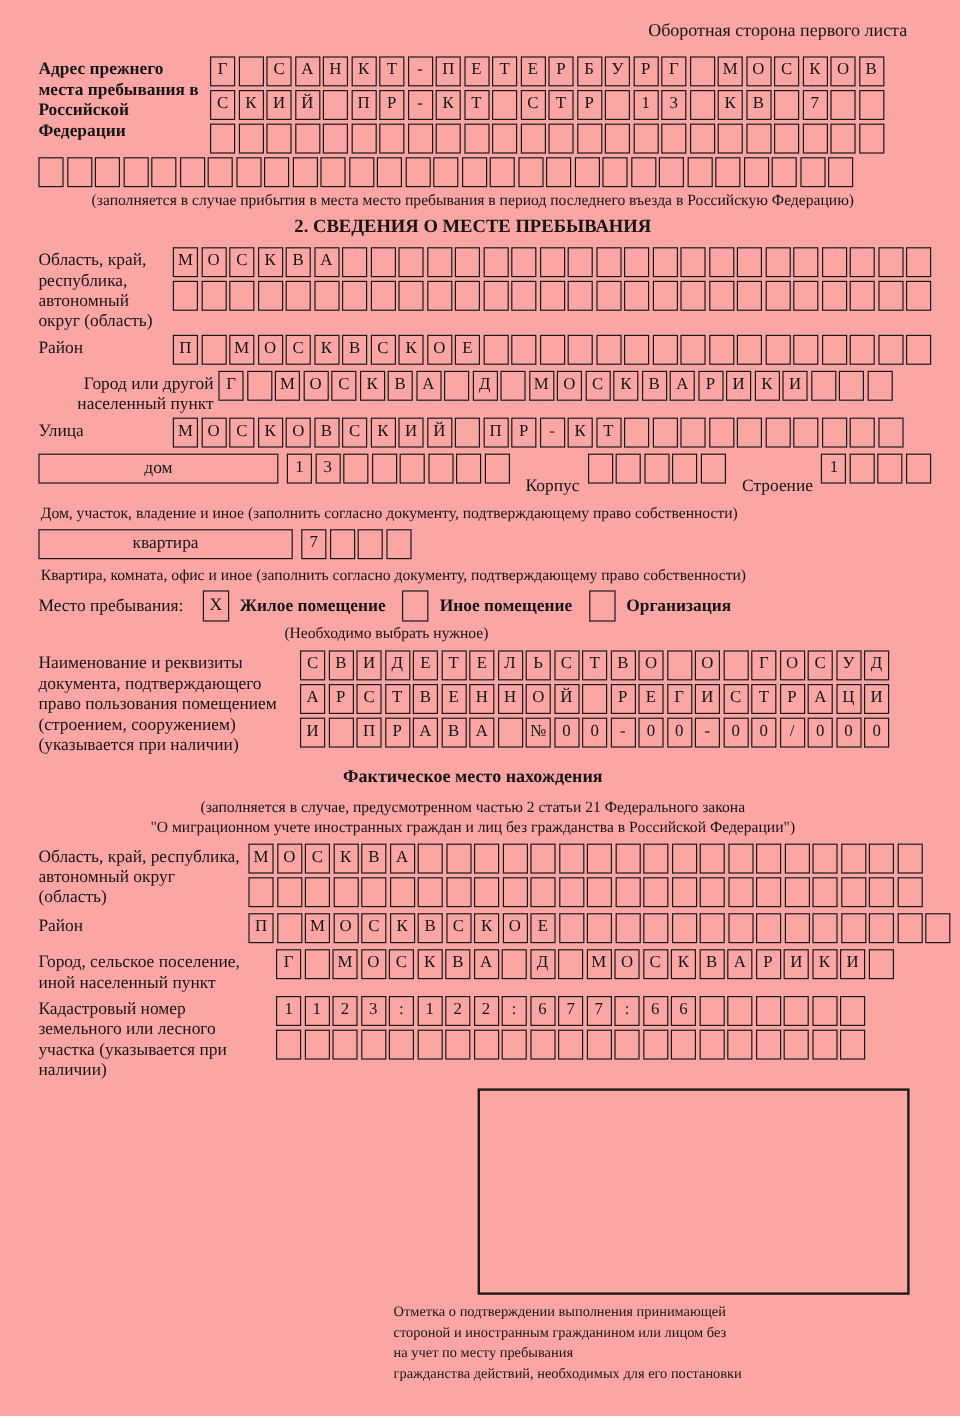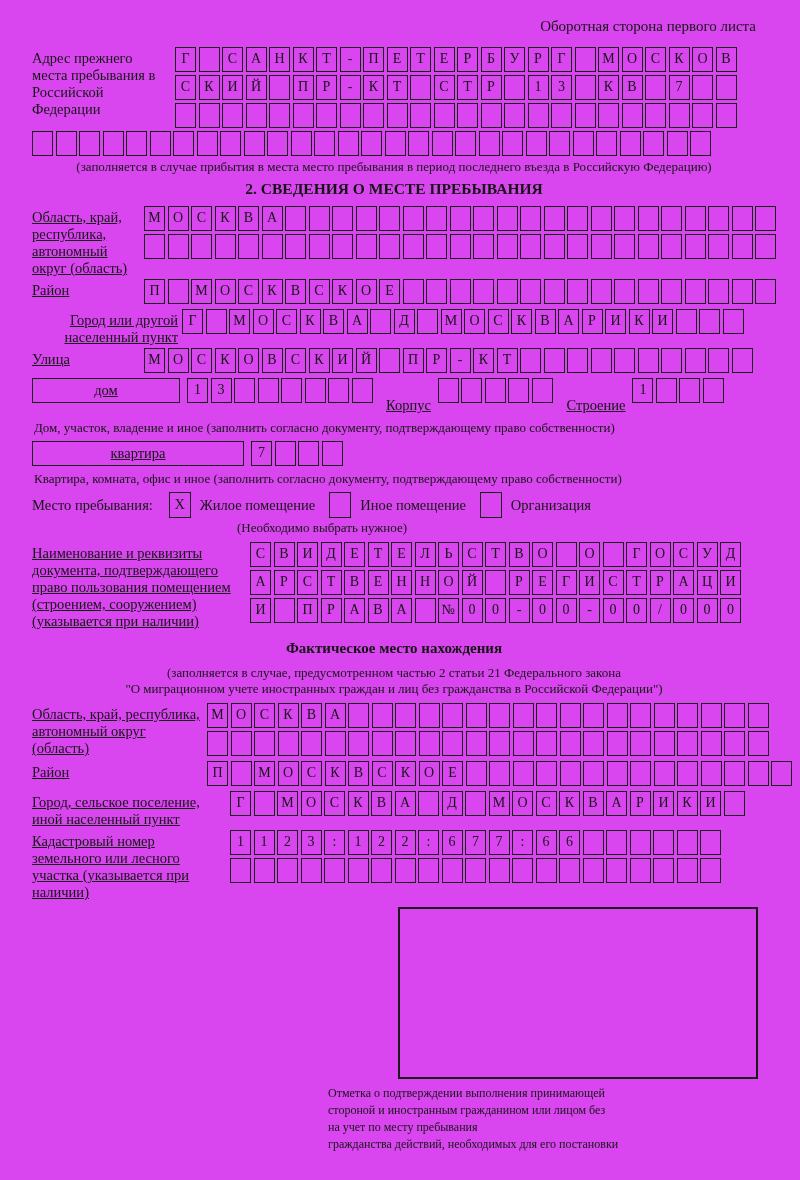--- a/index.html
+++ b/index.html
@@ -1,53 +1,53 @@
 <!DOCTYPE html>
 <html><head>
 <meta charset="utf-8">
 <style>
   html,body{margin:0;padding:0;background:#fff;}
   .page{
     width:800px;height:1180px;box-sizing:border-box;overflow:hidden;
-    padding:18px 0 0 32px;background:#d946ef;color:#151515;
+    padding:18px 0 0 32px;background:#fca5a5;color:#151515;
     font-family:"Liberation Serif", serif;position:relative;
   }
   .header-note{text-align:right;padding-right:44px;font-size:15px;margin-bottom:12px;}
   .frow{display:flex;align-items:flex-start;}
   .vcenter{align-items:center;}
   .label{font-size:14.5px;line-height:17px;padding-top:3px;padding-right:4px;box-sizing:border-box;}
-  .w143{width:143px;flex:none;}
+  .w143{width:143px;flex:none;font-weight:bold;}
   .w112{width:112px;flex:none;}
   .w150{width:150px;flex:none;text-align:right;}
   .w175{width:175px;flex:none;}
   .w198{width:198px;flex:none;}
   .w218{width:218px;flex:none;}
   .cells-row{white-space:nowrap;height:25px;margin-bottom:3px;}
   .cell{
     box-sizing:border-box;display:inline-block;vertical-align:top;
     width:21px;height:25px;border:1.6px solid #1b1b1b;margin-right:2.5px;
     text-align:center;font-size:14px;line-height:21px;font-weight:normal;
   }
   .note{font-size:13px;line-height:16px;}
   .center{text-align:center;}
   .section-title{font-weight:bold;text-align:center;font-size:15.5px;margin:5px 44px 8px 0;}
   .sub-title{font-weight:bold;text-align:center;font-size:15px;margin:10px 44px 8px 0;}
   .wide-box{box-sizing:border-box;border:1.6px solid #1b1b1b;height:25px;text-align:center;
     font-size:14.5px;line-height:22px;flex:none;}
-  .dom-box{width:148px;margin-right:7px;}
+  .dom-box{width:200px;margin-right:7px;}
   .kv-box{width:212px;margin-right:7px;}
   .inline-label{font-size:14.5px;line-height:25px;margin:15px 7px 0 11px;flex:none;}
   .field-note{margin:1px 0 5px 2px;}
   .checkbox{
     box-sizing:border-box;display:inline-block;flex:none;width:22px;height:26px;
     border:1.6px solid #1b1b1b;text-align:center;font-size:14.5px;line-height:23px;
   }
-  .opt-label{font-size:14.5px;margin:0 14px 0 9px;}
+  .opt-label{font-size:14.5px;margin:0 14px 0 9px;font-weight:bold;}
   .stay-note{margin:2px 0 6px 205px;}
-  .mb2{margin-bottom:2px;text-decoration:underline;}
+  .mb2{margin-bottom:2px;}
   .mb4{margin-bottom:4px;}
   .mb6{margin-bottom:6px;}
   .stamp-box{width:360px;height:172px;border:2px solid #1b1b1b;box-sizing:border-box;
     margin:6px 42px 0 auto;}
   .stamp-caption{width:460px;margin:6px 12px 0 auto;font-size:12px;line-height:17px;}
   .fact-note{text-align:center;margin-right:44px;}
 </style>
 </head>
 <body>
 

